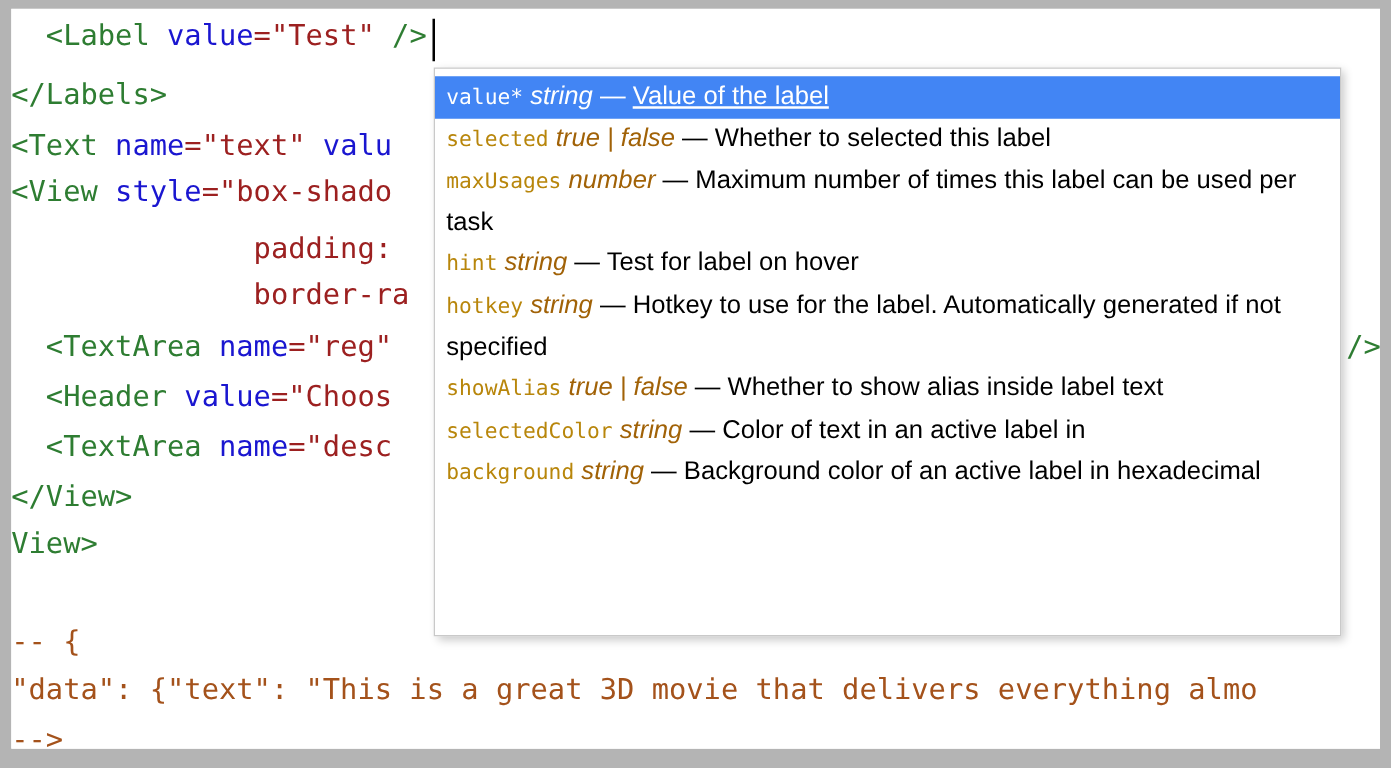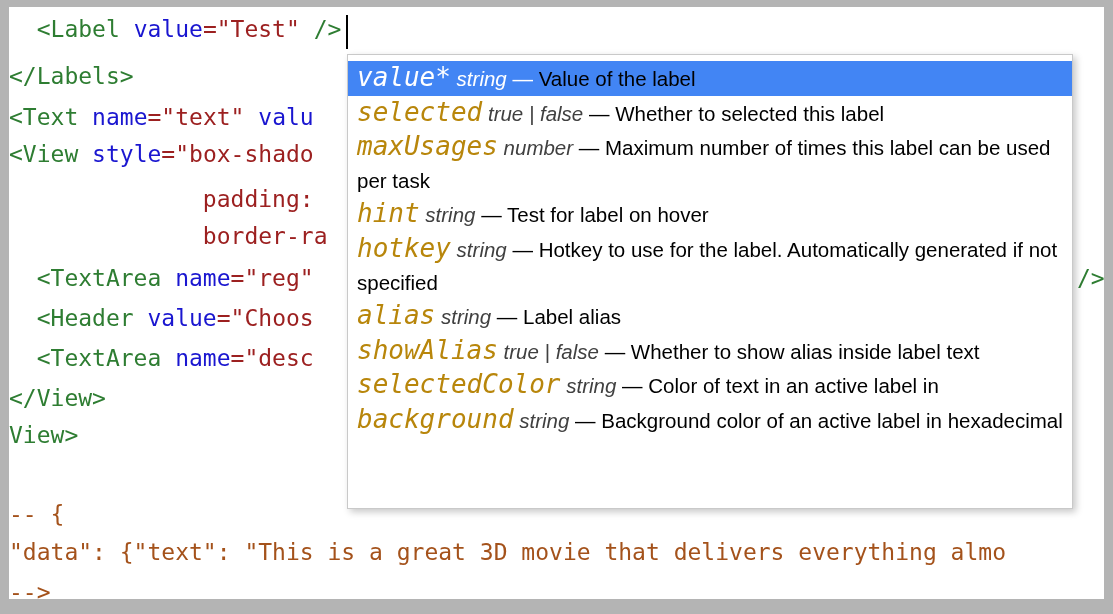--- a/index.html
+++ b/index.html
@@ -94,38 +94,37 @@
     word-wrap: break-word;
   }
 
   .ac-item.selected {
     background: #4285f4;
     color: #ffffff;
   }
 
   .ac-name {
     font-family: "DejaVu Sans Mono", "Liberation Mono", monospace;
-    font-size: 26px;
+    font-size: 17px;
     color: #b8860b;
     font-weight: normal;
-    font-style: italic;
   }
   .ac-item.selected .ac-name { color: #ffffff; }
 
   .ac-type {
     font-style: italic;
-    color: #404040;
+    color: #a16207;
     font-size: 20.5px;
   }
   .ac-item.selected .ac-type { color: #ffffff; }
 
   .ac-desc {
     color: #000000;
   }
-  .ac-item.selected .ac-desc { color: #000000; }
+  .ac-item.selected .ac-desc { color: #ffffff; text-decoration: underline; }
 
   .ac-dash { color: #000; }
   .ac-item.selected .ac-dash { color: #fff; }
 </style>
 </head>
 <body>
 
 <div id="root">
 
   <div class="editor-frame">
@@ -135,21 +134,20 @@
     <span class="code-line t-tag" id="right-fragment" style="left: 1068px; top: 253px; font-family: &quot;DejaVu Sans Mono&quot;, &quot;Liberation Mono&quot;, monospace; font-size: 23px; line-height: 37.5px;">/&gt;</span>
 
     <div class="caret" id="text-caret" style="left: 337px; top: 8px; height: 34px;"></div>
 
     <div class="ac-popup" id="ac-popup">
         <div class="ac-item selected"><span class="ac-name">value*</span><span class="ac-type"> string </span><span class="ac-dash">— </span><span class="ac-desc">Value of the label</span></div>
         <div class="ac-item"><span class="ac-name">selected</span><span class="ac-type"> true | false </span><span class="ac-dash">— </span><span class="ac-desc">Whether to selected this label</span></div>
         <div class="ac-item"><span class="ac-name">maxUsages</span><span class="ac-type"> number </span><span class="ac-dash">— </span><span class="ac-desc">Maximum number of times this label can be used per task</span></div>
         <div class="ac-item"><span class="ac-name">hint</span><span class="ac-type"> string </span><span class="ac-dash">— </span><span class="ac-desc">Test for label on hover</span></div>
         <div class="ac-item"><span class="ac-name">hotkey</span><span class="ac-type"> string </span><span class="ac-dash">— </span><span class="ac-desc">Hotkey to use for the label. Automatically generated if not specified</span></div>
-        <div class="ac-item"><span class="ac-name">alias</span><span class="ac-type"> string </span><span class="ac-dash">— </span><span class="ac-desc">Label alias</span></div>
         <div class="ac-item"><span class="ac-name">showAlias</span><span class="ac-type"> true | false </span><span class="ac-dash">— </span><span class="ac-desc">Whether to show alias inside label text</span></div>
         <div class="ac-item"><span class="ac-name">selectedColor</span><span class="ac-type"> string </span><span class="ac-dash">— </span><span class="ac-desc">Color of text in an active label in</span></div>
         <div class="ac-item"><span class="ac-name">background</span><span class="ac-type"> string </span><span class="ac-dash">— </span><span class="ac-desc">Background color of an active label in hexadecimal</span></div>
       </div>
 
   </div>
 
 </div>
 
 </body></html>

